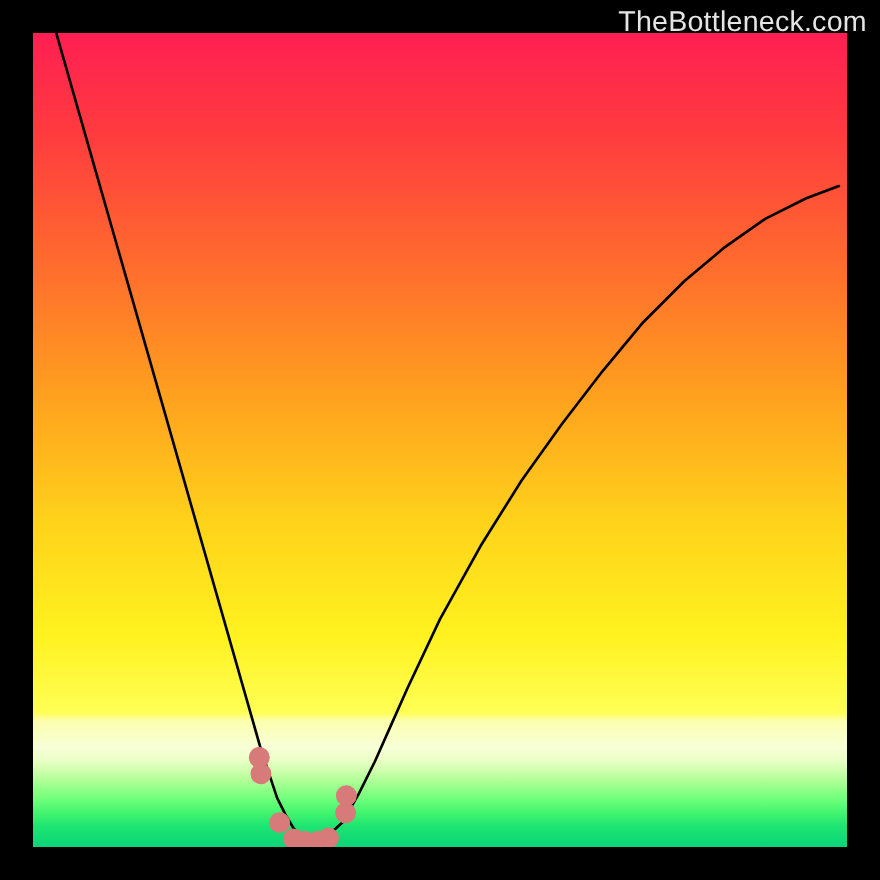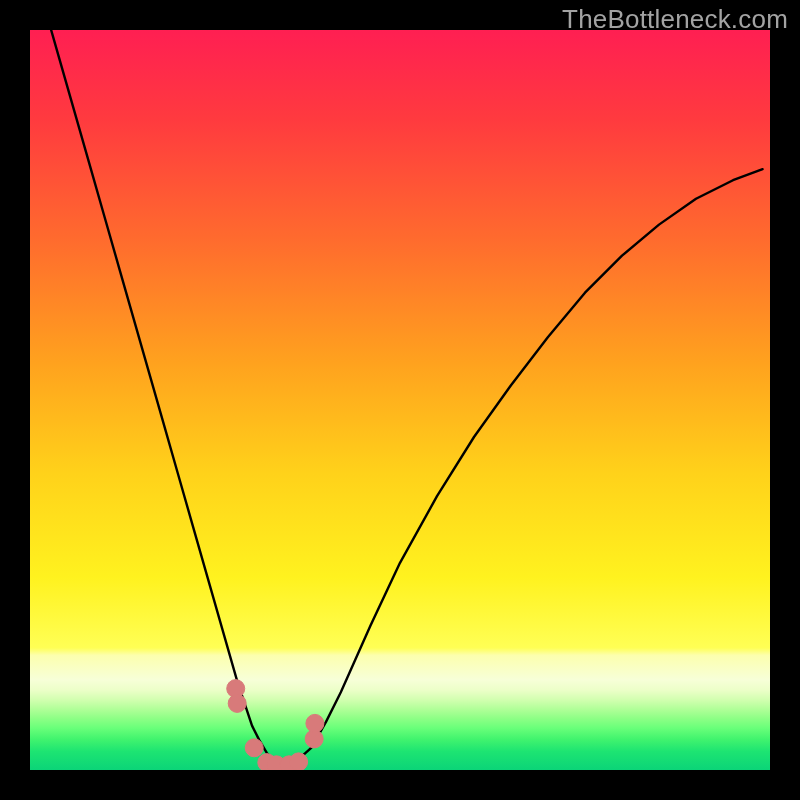--- a/index.html
+++ b/index.html
@@ -23,21 +23,21 @@
     height: 740px;
     overflow: hidden;
   }
   .watermark {
     position: absolute;
     top: 4px;
     right: 12px;
     font-family: Arial, Helvetica, sans-serif;
     font-size: 26px;
     font-weight: 500;
-    color: #a3a3a3;
+    color: #e5e5e5;
     letter-spacing: 0.2px;
     user-select: none;
     text-align: center;
   }
   .bgimg {
     position: absolute;
     inset: 0;
   }
   .curve, .markers {
     position: absolute;

